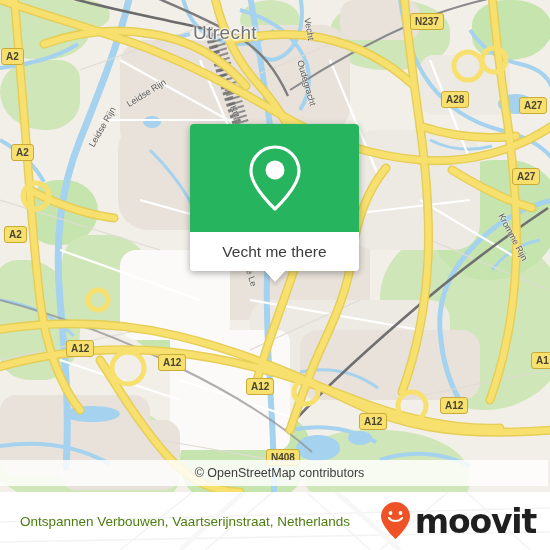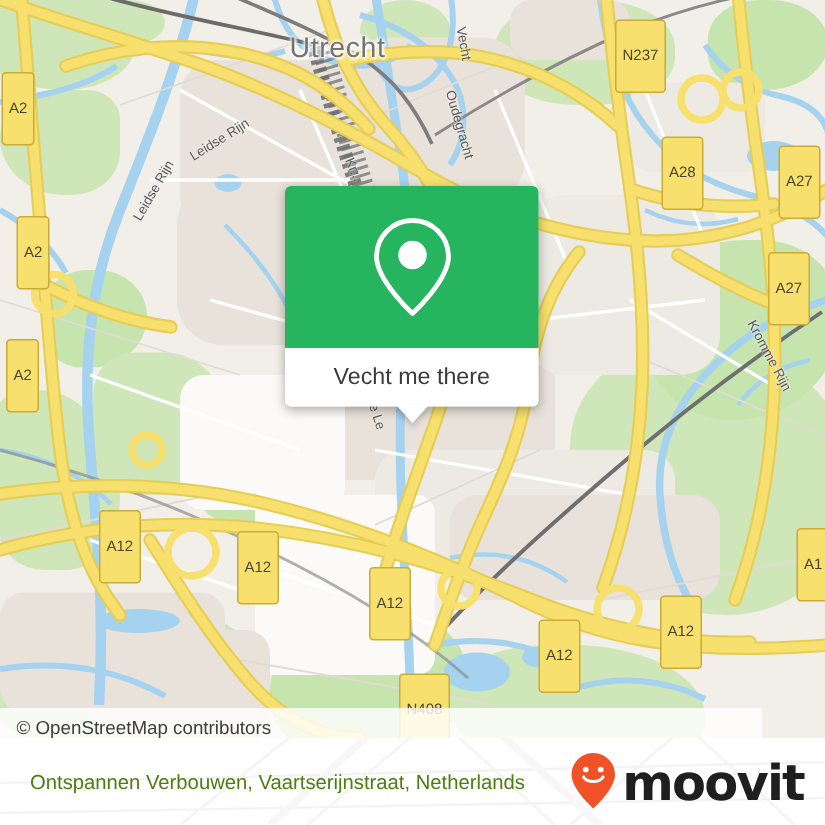--- a/index.html
+++ b/index.html
@@ -24,22 +24,22 @@
   .green{position:absolute;background:#cfe6b8;border-radius:40% 55% 45% 60%;}
   .greenbright{position:absolute;background:#c5e4ae;border-radius:45% 50% 55% 40%;}
   
   .resid{position:absolute;background:#e8e2da;border-radius:12px;}
   .residlight{position:absolute;background:#edeae4;border-radius:18px;}
   .white{position:absolute;background:#fbfaf8;border-radius:14px;}
 
   
   .shield{
     position:absolute;background:#f7e06e;border:1px solid #c9ab35;border-radius:3px;
-    color:#4a4533;font-size:10px;font-weight:normal;line-height:13px;
-    padding:17px 4px;white-space:nowrap;
+    color:#4a4533;font-size:10px;font-weight:bold;line-height:13px;
+    padding:1px 4px;white-space:nowrap;
     font-family:"Liberation Sans",sans-serif;
   }
   .placelabel{
     position:absolute;color:#737373;font-size:19px;font-weight:normal;
     letter-spacing:.4px;white-space:nowrap;
     text-shadow:0 0 3px #fff,0 0 3px #fff,0 0 2px #fff,1px 1px 2px #fff;
   }
   .waterlabel{
     position:absolute;color:#5a5a5a;font-size:9px;white-space:nowrap;
     font-style:normal;
@@ -67,25 +67,25 @@
     width:0;height:0;
     border-left:11px solid transparent;
     border-right:11px solid transparent;
     border-top:12px solid #ffffff;
     filter:drop-shadow(0 3px 2px rgba(0,0,0,.18));
   }
   .pin-svg{display:block;}
 
   
   .attrib{
-    position:absolute;left:0;top:472px;width:508px;height:26px;
+    position:absolute;left:0;top:460px;width:548px;height:26px;
     background:rgba(255,255,255,.82);
     display:flex;align-items:center;
     z-index:50;
-    box-sizing:border-box;padding-left:11px;
+    box-sizing:border-box;padding-left:11px;justify-content:center;
   }
   .attrib span{color:#3d3d3d;font-size:12.5px;}
 
   
   .footer{
     position:absolute;left:0;top:492px;width:550px;height:58px;
     background:#ffffff;
     display:flex;align-items:center;justify-content:space-between;
     box-sizing:border-box;padding:0 14px 0 20px;
     overflow:hidden;

